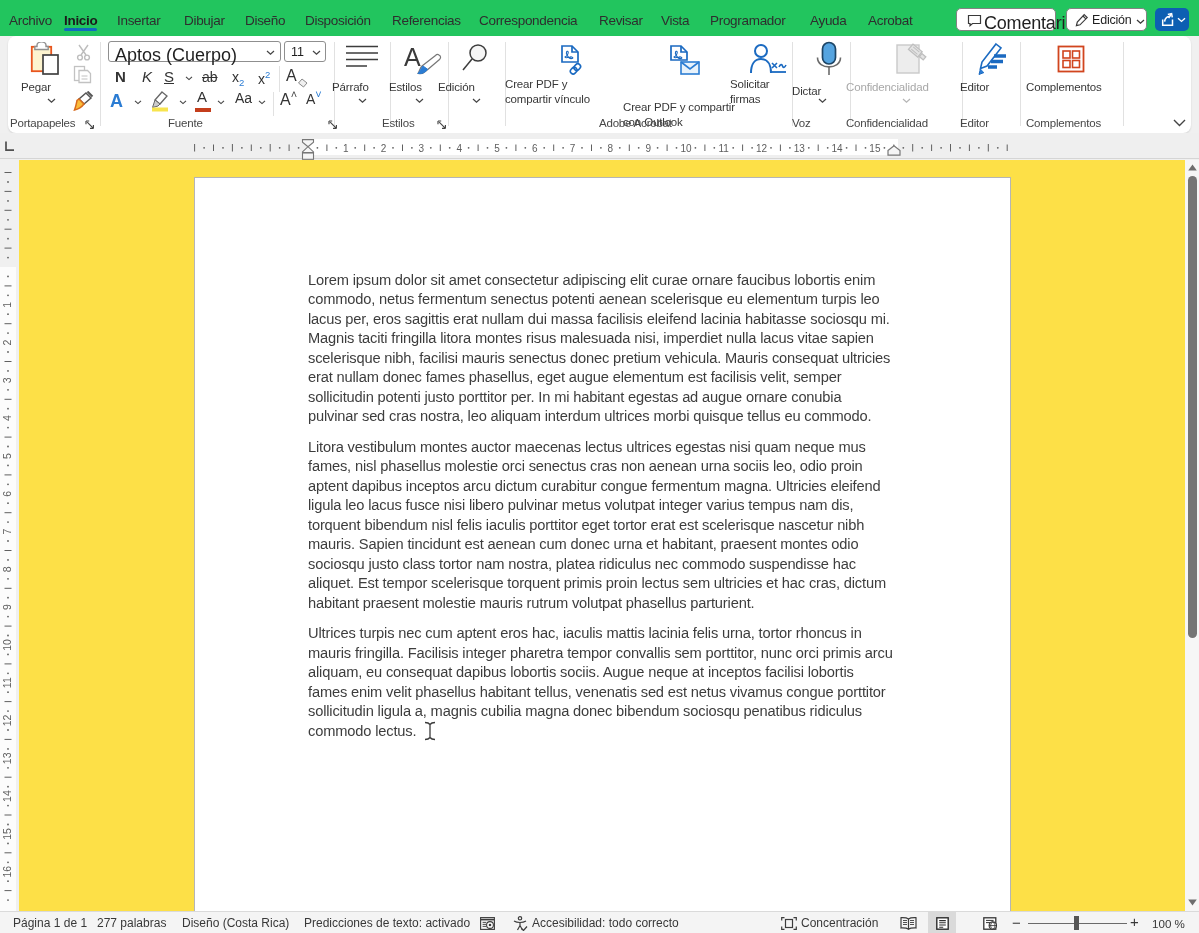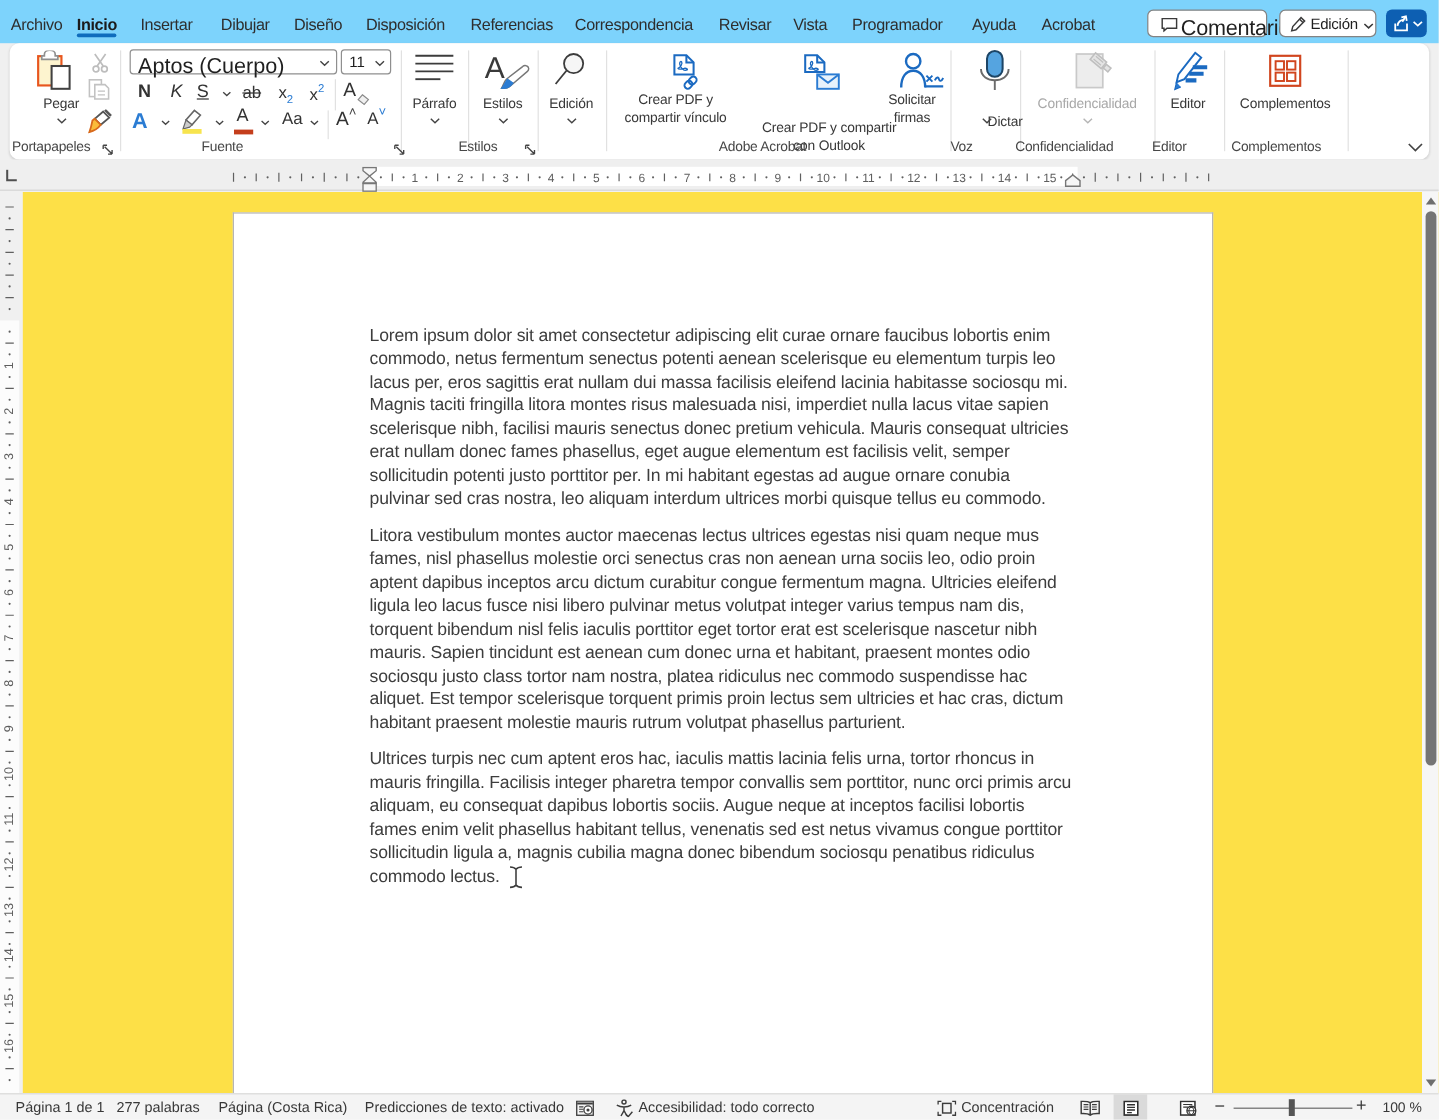--- a/index.html
+++ b/index.html
@@ -1,24 +1,24 @@
 <!DOCTYPE html>
 <html><head>
 <meta charset="utf-8">
 <style>
   * { margin:0; padding:0; box-sizing:border-box; }
   html,body { width:1199px; height:933px; overflow:hidden; }
   body { font-family:"Liberation Sans", sans-serif; position:relative; background:#f0f0f0; }
   .abs { position:absolute; }
-  .tabs { left:0; top:0; width:1199px; height:36px; background:#7dd3fc; }
+  .tabs { left:0; top:0; width:1199px; height:36px; background:#22c55e; }
   .tab { position:absolute; top:13px; font-size:13.5px; letter-spacing:-0.3px; color:#2e2e2e; white-space:nowrap; }
   .panel { left:8px; top:36px; width:1183px; height:97px; background:#ffffff; border-radius:8px; box-shadow:0 1px 2px rgba(0,0,0,0.12); }
   .sep { position:absolute; top:6px; width:1px; height:84px; background:#e1e1e1; }
   .glabel { position:absolute; top:81px; font-size:11.5px; letter-spacing:-0.2px; color:#474747; white-space:nowrap; }
-  .blabel { position:absolute; font-size:11.5px; letter-spacing:-0.15px; color:#383838; text-align:center; white-space:nowrap; line-height:14.5px; }
+  .blabel { position:absolute; font-size:11.5px; letter-spacing:-0.15px; color:#383838; text-align:left; white-space:nowrap; line-height:14.5px; }
   .chev { position:absolute; }
   .rulerrow { left:0; top:133px; width:1199px; height:26px; background:#efefef; border-bottom:1px solid #d5d5d5; }
   .hruler { position:absolute; left:190px; top:6px; width:822px; height:16px; background:#efefef; }
   .hwhite { position:absolute; left:118px; top:0; width:590px; height:16px; background:#ffffff; }
   .canvas { left:0; top:160px; width:1199px; height:751px; background:#fde047; }
   .page { position:absolute; left:194px; top:17px; width:817px; height:734px; background:#ffffff; border:1px solid #b5b5b5; border-bottom:none; }
   .vruler { position:absolute; left:0; top:0; width:19px; height:751px; background:#f0f0f0; }
   .vwhite { position:absolute; left:0; top:107px; width:16px; height:644px; background:#fcfcfc; }
   .doctext { position:absolute; left:113px; top:92.5px; width:640px; font-size:14.67px; line-height:19.55px; color:#3d3d3d; letter-spacing:-0.16px; white-space:nowrap; }
   .doctext p { margin:0 0 10.65px 0; }
@@ -226,21 +226,21 @@
     <path d="M23 29 h15" stroke="#1b6ac1" stroke-width="1.8"></path>
   </svg>
   <div class="blabel" style="left:722px;top:41.3px;width:60px;">Solicitar<br>firmas</div>
   <div class="glabel" style="left:591px;width:100px;">Adobe Acrobat</div>
 
   <svg style="position:absolute;left:802px;top:5px;" width="40" height="40" viewBox="0 0 40 40">
     <rect x="12.5" y="1.5" width="13" height="21.5" rx="6.5" fill="#55a4e0" stroke="#1d4566" stroke-width="1.7"></rect>
     <path d="M7.5 16.5 c0 12.5 23 12.5 23 0" fill="none" stroke="#6b6b6b" stroke-width="1.6"></path>
     <path d="M19 26 v8" stroke="#6b6b6b" stroke-width="1.6"></path>
   </svg>
-  <div class="blabel" style="left:784px;top:59px;width:60px;padding-left:31px;">Dictar</div>
+  <div class="blabel" style="left:784px;top:48px;width:60px;">Dictar</div>
   <svg class="chev" style="left:810px;top:62px;" width="9" height="6" viewBox="0 0 9 6">
       <path d="M1 1 l3.5 3.3 L8 1" fill="none" stroke="#444" stroke-width="1.2"></path>
     </svg>
   <div class="glabel" style="left:784px;width:60px;">Voz</div>
 
   <svg style="position:absolute;left:881px;top:5px;" width="40" height="38" viewBox="0 0 40 38">
     <rect x="8" y="4" width="22" height="28" fill="#ededed" stroke="#c9c9c9" stroke-width="1.4"></rect>
     <g transform="rotate(40 26 10)">
         <rect x="20" y="6" width="12" height="7" fill="#e4e4e4" stroke="#bfbfbf" stroke-width="1.3"></rect>
         <rect x="33" y="7.5" width="5" height="4" fill="#e4e4e4" stroke="#bfbfbf" stroke-width="1.3"></rect>
@@ -497,21 +497,21 @@
       </svg>
     <div style="position:absolute;left:3px;top:16px;width:9px;height:462px;background:#757575;border-radius:4.5px;"></div>
     <svg style="position:absolute;left:3px;top:739px;" width="9" height="7" viewBox="0 0 9 7">
         <path d="M4.5 6.5 L8.8 0.5 H0.2 z" fill="#6e6e6e"></path>
       </svg>
   </div>
 </div>
 <div class="abs status">
   <span class="sitem" style="left:13px;">Página 1 de 1</span>
   <span class="sitem" style="left:97px;">277 palabras</span>
-  <span class="sitem" style="left:182px;">Página (Costa Rica)</span>
+  <span class="sitem" style="left:182px;">Diseño (Costa Rica)</span>
   <span class="sitem" style="left:304px;">Predicciones de texto: activado</span>
   <svg class="sitem" style="left:480px;top:5px;" width="15" height="13" viewBox="0 0 15 13">
     <rect x="0.6" y="0.6" width="13.8" height="11.8" fill="none" stroke="#3c3c3c" stroke-width="1.1"></rect>
     <path d="M1 2.6 h13" stroke="#3c3c3c" stroke-width="1.6"></path>
     <path d="M2.6 5.4 h3.6 M2.6 7.4 h3.6 M2.6 9.4 h3.6" stroke="#3c3c3c" stroke-width="0.9"></path>
     <circle cx="10" cy="8" r="3.4" fill="#fff" stroke="#3c3c3c" stroke-width="1.1"></circle>
     <circle cx="10" cy="8" r="1.3" fill="#3c3c3c"></circle>
   </svg>
   <svg class="sitem" style="left:512px;top:4px;" width="16" height="15" viewBox="0 0 16 15">
     <circle cx="8" cy="2.3" r="1.7" fill="none" stroke="#3c3c3c" stroke-width="1.2"></circle>

